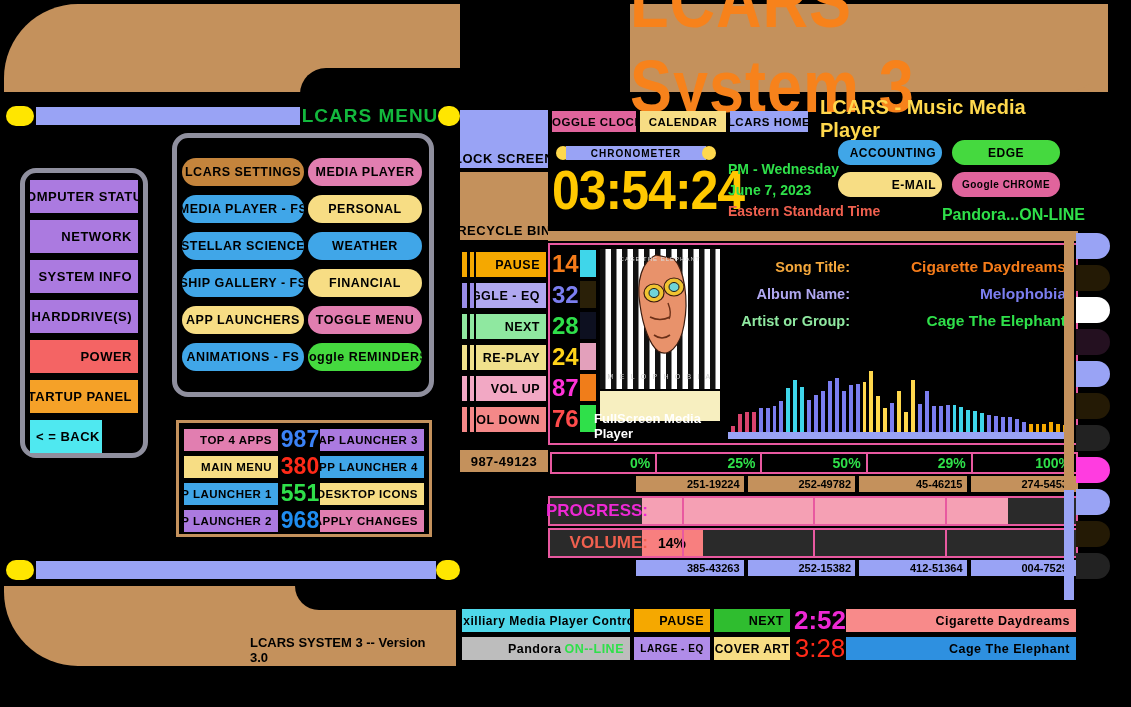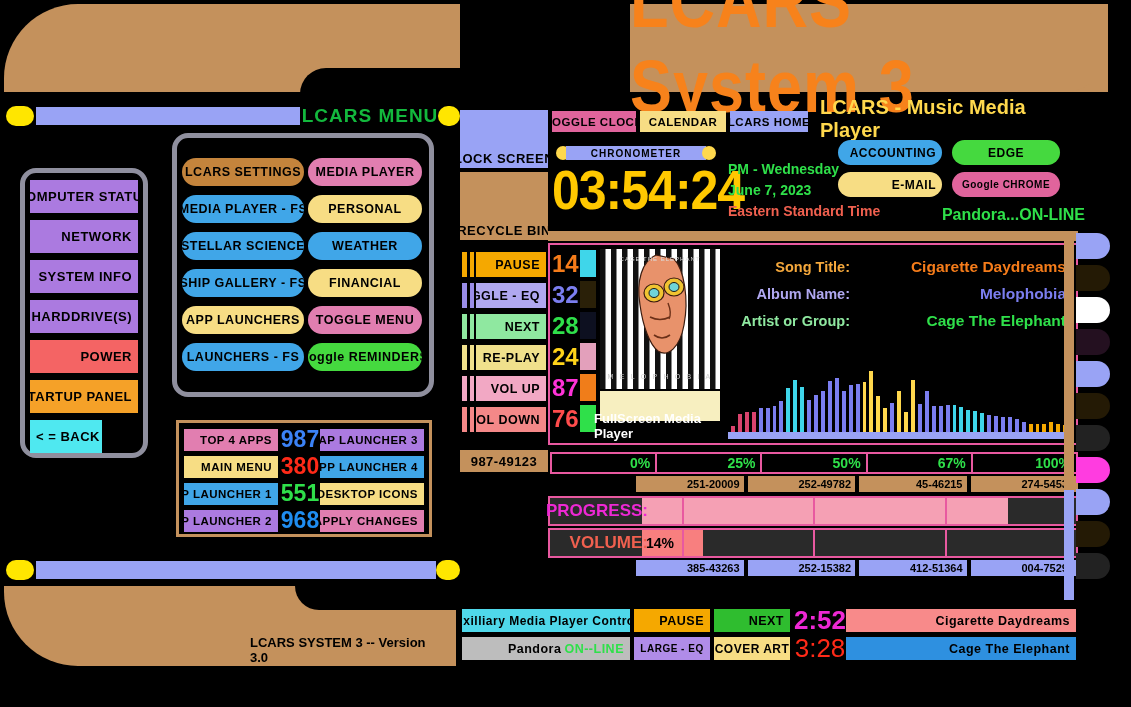--- a/index.html
+++ b/index.html
@@ -120,21 +120,21 @@
   .pctCell:last-child{border-right:none;}
   #serRow{ left:636px; top:476px; width:442px; height:16px; display:flex; gap:4px;}
   .serCell{ flex:1; background:#c4915c; color:#000; font-size:11px; font-weight:bold; display:flex;align-items:center;justify-content:flex-end; padding-right:4px;}
 
   #statusLbl{ left:470px; top:500px; width:78px; height:22px; color:#000; font-size:13px; font-weight:bold; display:flex;align-items:center;justify-content:flex-end;}
   #progWrap{ left:548px; top:496px; width:530px; height:30px; border:2px solid #e859a0; background:#2a2a2a;}
   #progLbl{ left:556px; top:500px; width:92px; height:22px; color:#ee28d4; font-size:17px; font-weight:bold; display:flex;align-items:center;justify-content:flex-end;}
   #progFill{ position:absolute; left:92px; top:0; height:26px; background:#f5a0b4;}
   #volWrap{ left:548px; top:528px; width:530px; height:30px; border:2px solid #e859a0; background:#2a2a2a;}
   #volLbl{ left:556px; top:532px; width:92px; height:22px; color:#f0604f; font-size:17px; font-weight:bold; display:flex;align-items:center;justify-content:flex-end;}
-  #volFill{ position:absolute; left:92px; top:0; height:26px; background:#f87f7f; color:#000; font-size:14px; font-weight:bold; display:flex;align-items:center; padding-left:4px;}
+  #volFill{ position:absolute; left:92px; top:0; height:26px; background:#f87f7f; color:#000; font-size:14px; font-weight:bold; display:flex;align-items:center; padding-left:16px;}
   .gridLine{ position:absolute; top:0; width:2px; height:100%; background:#e859a0;}
   #serRow2{ left:636px; top:560px; width:442px; height:16px; display:flex; gap:4px;}
   .serCell2{ flex:1; background:#99a3f5; color:#000; font-size:11px; font-weight:bold; display:flex;align-items:center;justify-content:flex-end; padding-right:4px;}
 
   
   .edgeBlk{ position:absolute; left:1075px; width:36px; height:26px; border-top-right-radius:13px; border-bottom-right-radius:13px;}
   #edgeTan{ left:1064px; top:233px; width:10px; height:310px; background:#c4915c;}
   #edgeBlue{ left:1064px; top:490px; width:10px; height:110px; background:#99a3f5;}
 </style>
 </head>
@@ -164,21 +164,21 @@
       <div class="abs lbl l" style="left: 30px; top: 420px; width: 72px; height: 33px; background: rgb(79, 232, 240); font-size: 13px;">&lt; = BACK</div>
     </div>
 
   <div class="abs" id="menuFrame"></div>
   <div id="menuButtons">
       <div class="abs lbl c" style="left: 182px; top: 158px; width: 122px; height: 28px; border-radius: 14px; background: rgb(196, 132, 60); font-size: 12.5px;">LCARS  SETTINGS</div>
       <div class="abs lbl c" style="left: 182px; top: 195px; width: 122px; height: 28px; border-radius: 14px; background: rgb(64, 166, 232); font-size: 12.5px;">MEDIA PLAYER -  FS</div>
       <div class="abs lbl c" style="left: 182px; top: 232px; width: 122px; height: 28px; border-radius: 14px; background: rgb(64, 166, 232); font-size: 12.5px;">STELLAR  SCIENCE</div>
       <div class="abs lbl c" style="left: 182px; top: 269px; width: 122px; height: 28px; border-radius: 14px; background: rgb(64, 166, 232); font-size: 12.5px;">SHIP  GALLERY -  FS</div>
       <div class="abs lbl c" style="left: 182px; top: 306px; width: 122px; height: 28px; border-radius: 14px; background: rgb(247, 221, 132); font-size: 12.5px;">APP  LAUNCHERS</div>
-      <div class="abs lbl c" style="left: 182px; top: 343px; width: 122px; height: 28px; border-radius: 14px; background: rgb(64, 166, 232); font-size: 12.5px;">LAUNCHERS -  FS</div>
+      <div class="abs lbl c" style="left: 182px; top: 343px; width: 122px; height: 28px; border-radius: 14px; background: rgb(64, 166, 232); font-size: 12.5px;">ANIMATIONS -  FS</div>
       <div class="abs lbl c" style="left: 308px; top: 158px; width: 114px; height: 28px; border-radius: 14px; background: rgb(225, 126, 176); font-size: 12.5px;">MEDIA  PLAYER</div>
       <div class="abs lbl c" style="left: 308px; top: 195px; width: 114px; height: 28px; border-radius: 14px; background: rgb(247, 221, 132); font-size: 12.5px;">PERSONAL</div>
       <div class="abs lbl c" style="left: 308px; top: 232px; width: 114px; height: 28px; border-radius: 14px; background: rgb(64, 166, 232); font-size: 12.5px;">WEATHER</div>
       <div class="abs lbl c" style="left: 308px; top: 269px; width: 114px; height: 28px; border-radius: 14px; background: rgb(247, 221, 132); font-size: 12.5px;">FINANCIAL</div>
       <div class="abs lbl c" style="left: 308px; top: 306px; width: 114px; height: 28px; border-radius: 14px; background: rgb(225, 126, 176); font-size: 12.5px;">TOGGLE  MENU</div>
       <div class="abs lbl c" style="left: 308px; top: 343px; width: 114px; height: 28px; border-radius: 14px; background: rgb(69, 217, 63); font-size: 12.5px;">Toggle REMINDERS</div>
     </div>
 
   <div class="abs" id="launchFrame"></div>
   <div id="launchCells">
@@ -358,25 +358,25 @@
       <div class="eqBar" style="height: 13px; background: rgb(245, 168, 0); flex: 1 1 auto; min-width: 4px;"></div>
       <div class="eqBar" style="height: 11px; background: rgb(245, 168, 0); flex: 1 1 auto; min-width: 4px;"></div>
       <div class="eqBar" style="height: 10px; background: rgb(245, 168, 0); flex: 1 1 auto; min-width: 4px;"></div>
     </div>
   <div class="abs" id="eqBase"></div>
 
   <div class="abs" id="pctRow">
       <div class="pctCell">0%</div>
       <div class="pctCell">25%</div>
       <div class="pctCell">50%</div>
-      <div class="pctCell">67%</div>
+      <div class="pctCell">29%</div>
       <div class="pctCell">100%</div>
     </div>
   <div class="abs" id="serRow">
-      <div class="serCell">251-20009</div>
+      <div class="serCell">251-19224</div>
       <div class="serCell">252-49782</div>
       <div class="serCell">45-46215</div>
       <div class="serCell">274-54539</div>
     </div>
 
   <div class="abs" id="statusLbl">STATUS:</div>
   <div class="abs" id="progWrap">
     <div id="progFill" style="width: 366px;"></div>
     <div class="gridLine" style="left:25%"></div>
     <div class="gridLine" style="left:50%"></div>

